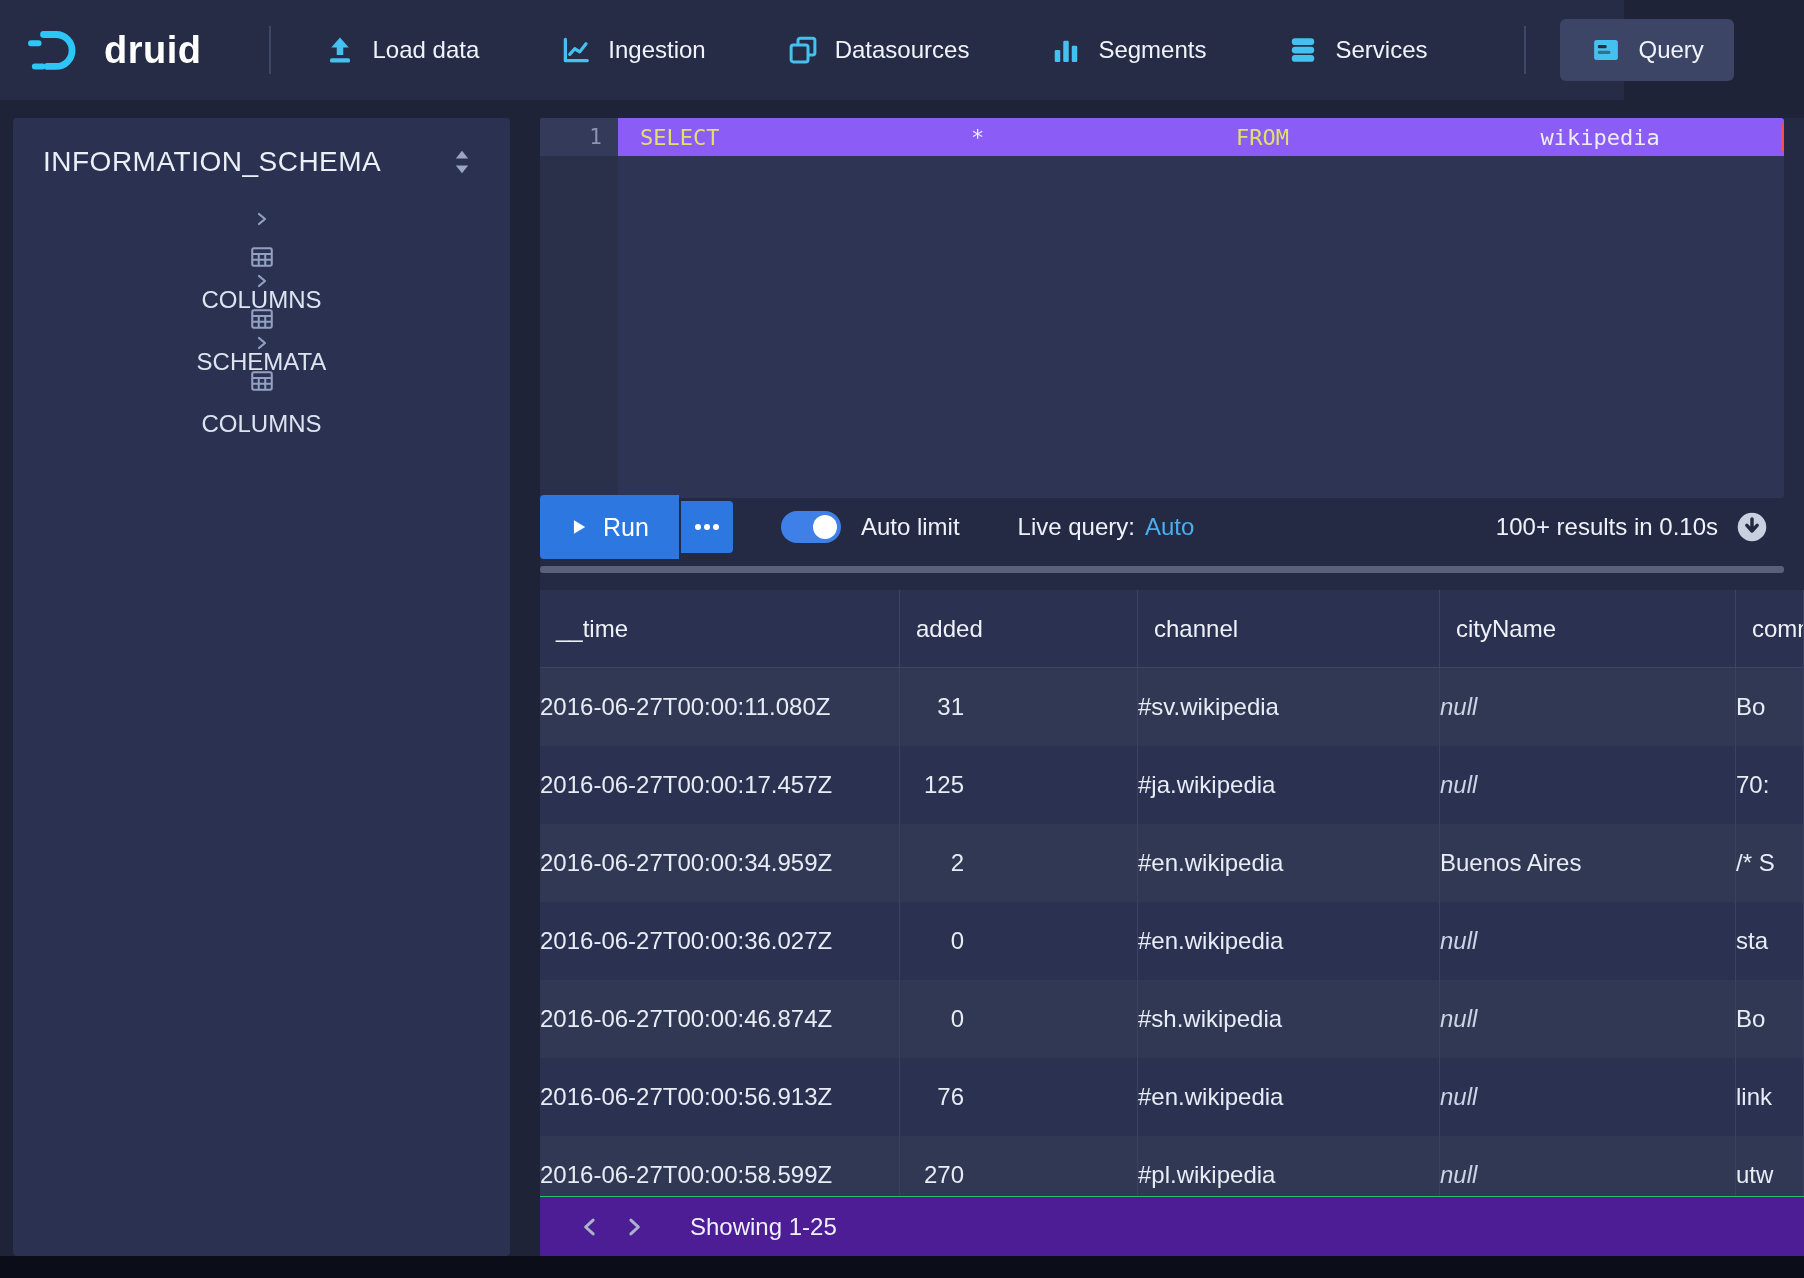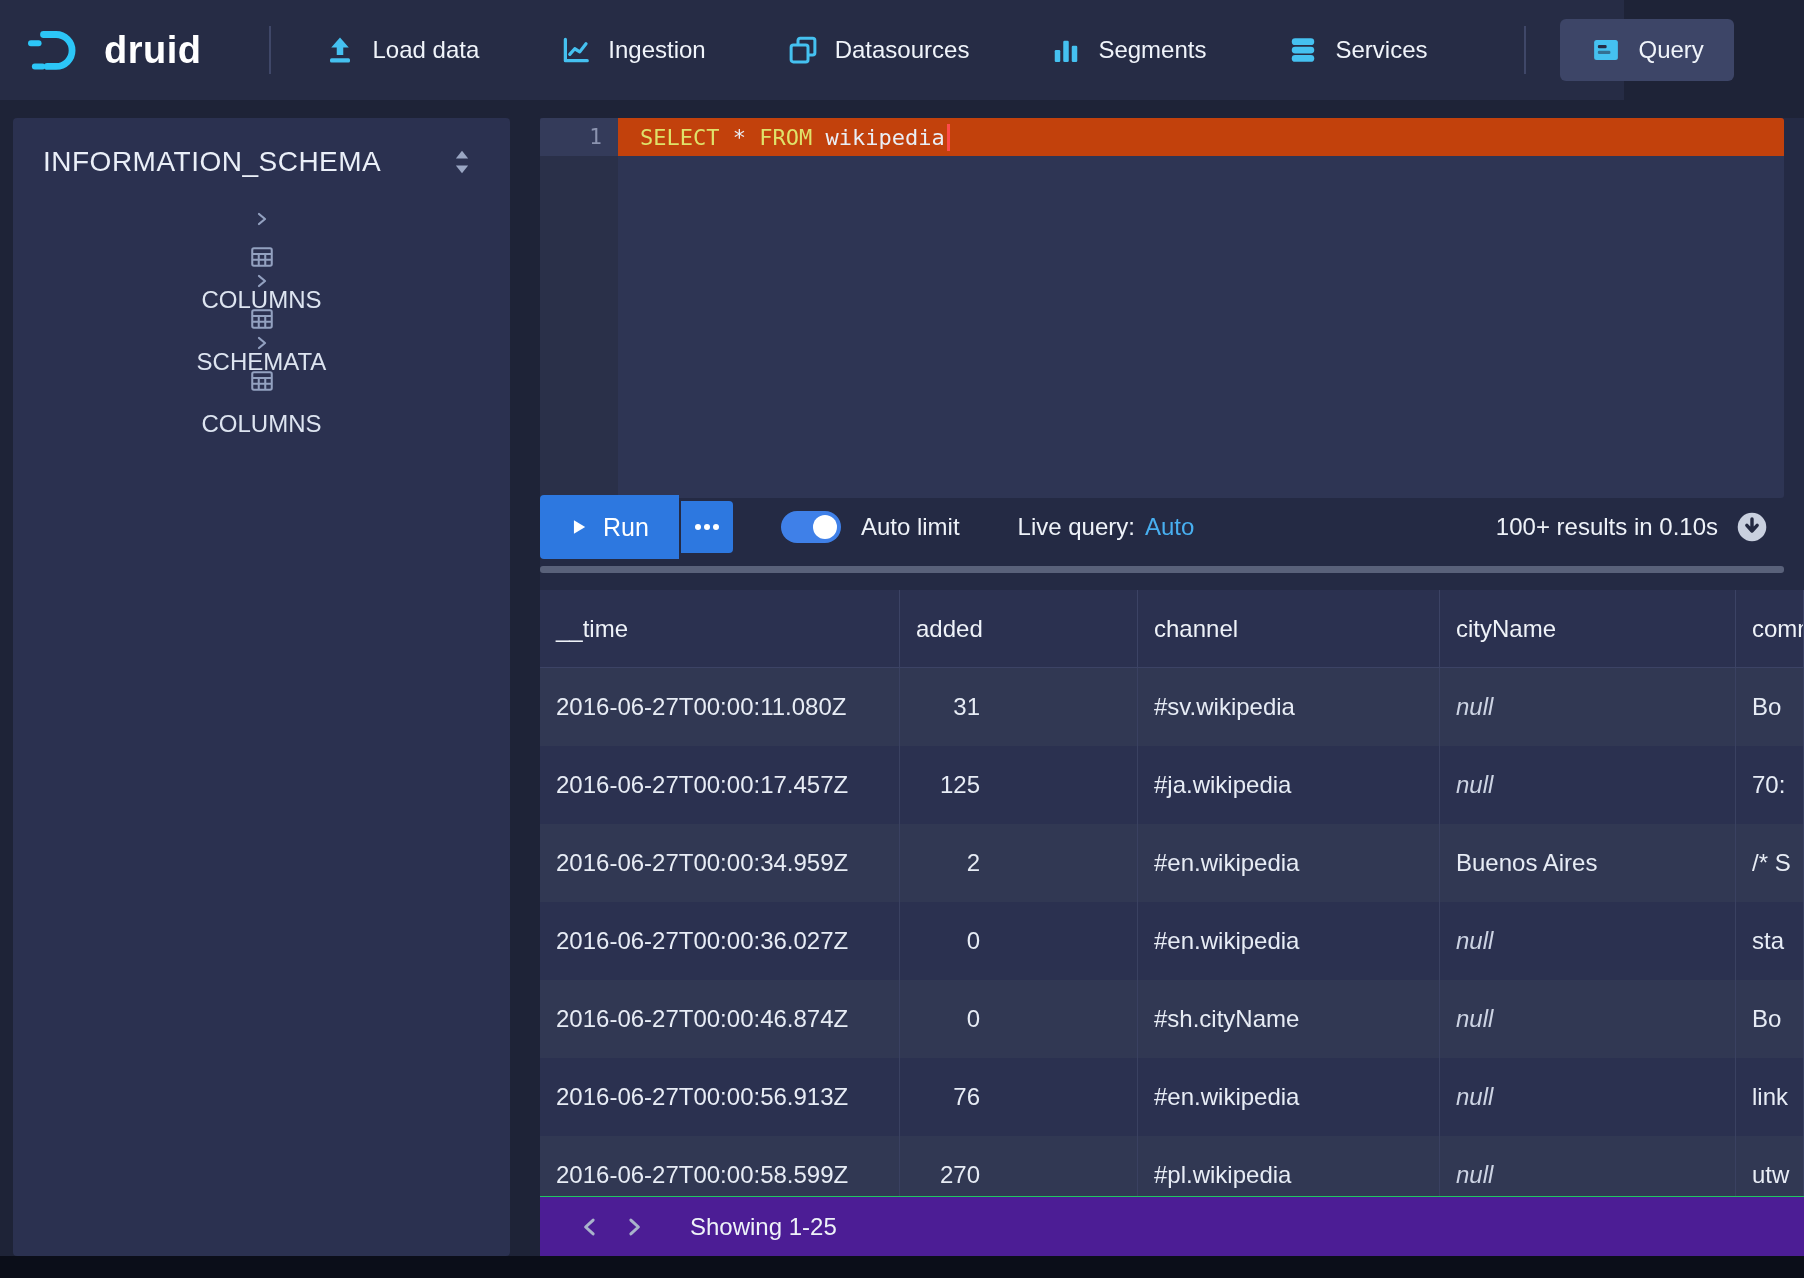--- a/index.html
+++ b/index.html
@@ -52,21 +52,21 @@
     background:#2e3554; display:flex; overflow:hidden; border-radius:3px; cursor:text;
   }
   .gutter { width:78px; background:#2a3049; flex:none; }
   .gutter-line {
     height:38px; display:flex; align-items:center; justify-content:flex-end; padding-right:16px;
     font-family:"DejaVu Sans Mono", monospace; font-size:21px; color:#8b93af; background:#343b5a;
   }
   .code-area { flex:1; }
   .code-line {
     height:38px; display:flex; align-items:center; padding-left:22px;
-    font-family:"DejaVu Sans Mono", monospace; font-size:22px; background:#c2410c; white-space:pre;
+    font-family:"DejaVu Sans Mono", monospace; font-size:22px; background:#8b5cf6; white-space:pre;justify-content:space-between;
   }
   .kw { color:#dfe26a; }
   .plain { color:#eaeef5; }
   .caret { display:inline-block; width:3px; height:27px; background:#ff4b4b; margin-left:2px; }
 
   
   .run-bar {
     position:absolute; left:540px; top:498px; width:1244px; height:58px;
     display:flex; align-items:center; padding-right:16px;
   }
@@ -97,21 +97,21 @@
   .table-wrap { position:absolute; left:540px; top:590px; width:1264px; height:606px; overflow:hidden; }
   .thead { display:flex; height:78px; background:#2b3150; }
   .th {
     display:flex; align-items:center; padding-left:16px; font-size:24px; color:#eef2f8;
     border-right:1px solid #3c4365; border-bottom:1px solid #3c4365; cursor:pointer;
     overflow:hidden; white-space:nowrap;
   }
   .tr { display:flex; height:78px; background:#2b3150; }
   .tr:nth-child(odd) { background:#313853; }
   .td {
-    display:flex; align-items:center; padding-left:16px; font-size:24px; color:#e7ecf5;
+    display:flex; align-items:center; font-size:24px; color:#e7ecf5;
     border-right:1px solid #3a4161; overflow:hidden; white-space:nowrap;
   }
   .c0 { width:360px; flex:none; }
   .c1 { width:238px; flex:none; }
   .c2 { width:302px; flex:none; }
   .c3 { width:296px; flex:none; }
   .c4 { flex:1; min-width:60px; }
   .num { display:inline-block; min-width:64px; text-align:right; }
   .is-null { font-style:italic; color:#ccd3e3; }
 
@@ -359,21 +359,21 @@
         </div>
       <div class="td c2">#en.wikipedia</div>
       <div class="td c3 is-null">null</div>
       <div class="td c4">sta</div>
     </div>
     <div class="tr">
       <div class="td c0">2016-06-27T00:00:46.874Z</div>
       <div class="td c1">
           <span class="num">0</span>
         </div>
-      <div class="td c2">#sh.cityName</div>
+      <div class="td c2">#sh.wikipedia</div>
       <div class="td c3 is-null">null</div>
       <div class="td c4">Bo</div>
     </div>
     <div class="tr">
       <div class="td c0">2016-06-27T00:00:56.913Z</div>
       <div class="td c1">
           <span class="num">76</span>
         </div>
       <div class="td c2">#en.wikipedia</div>
       <div class="td c3 is-null">null</div>

